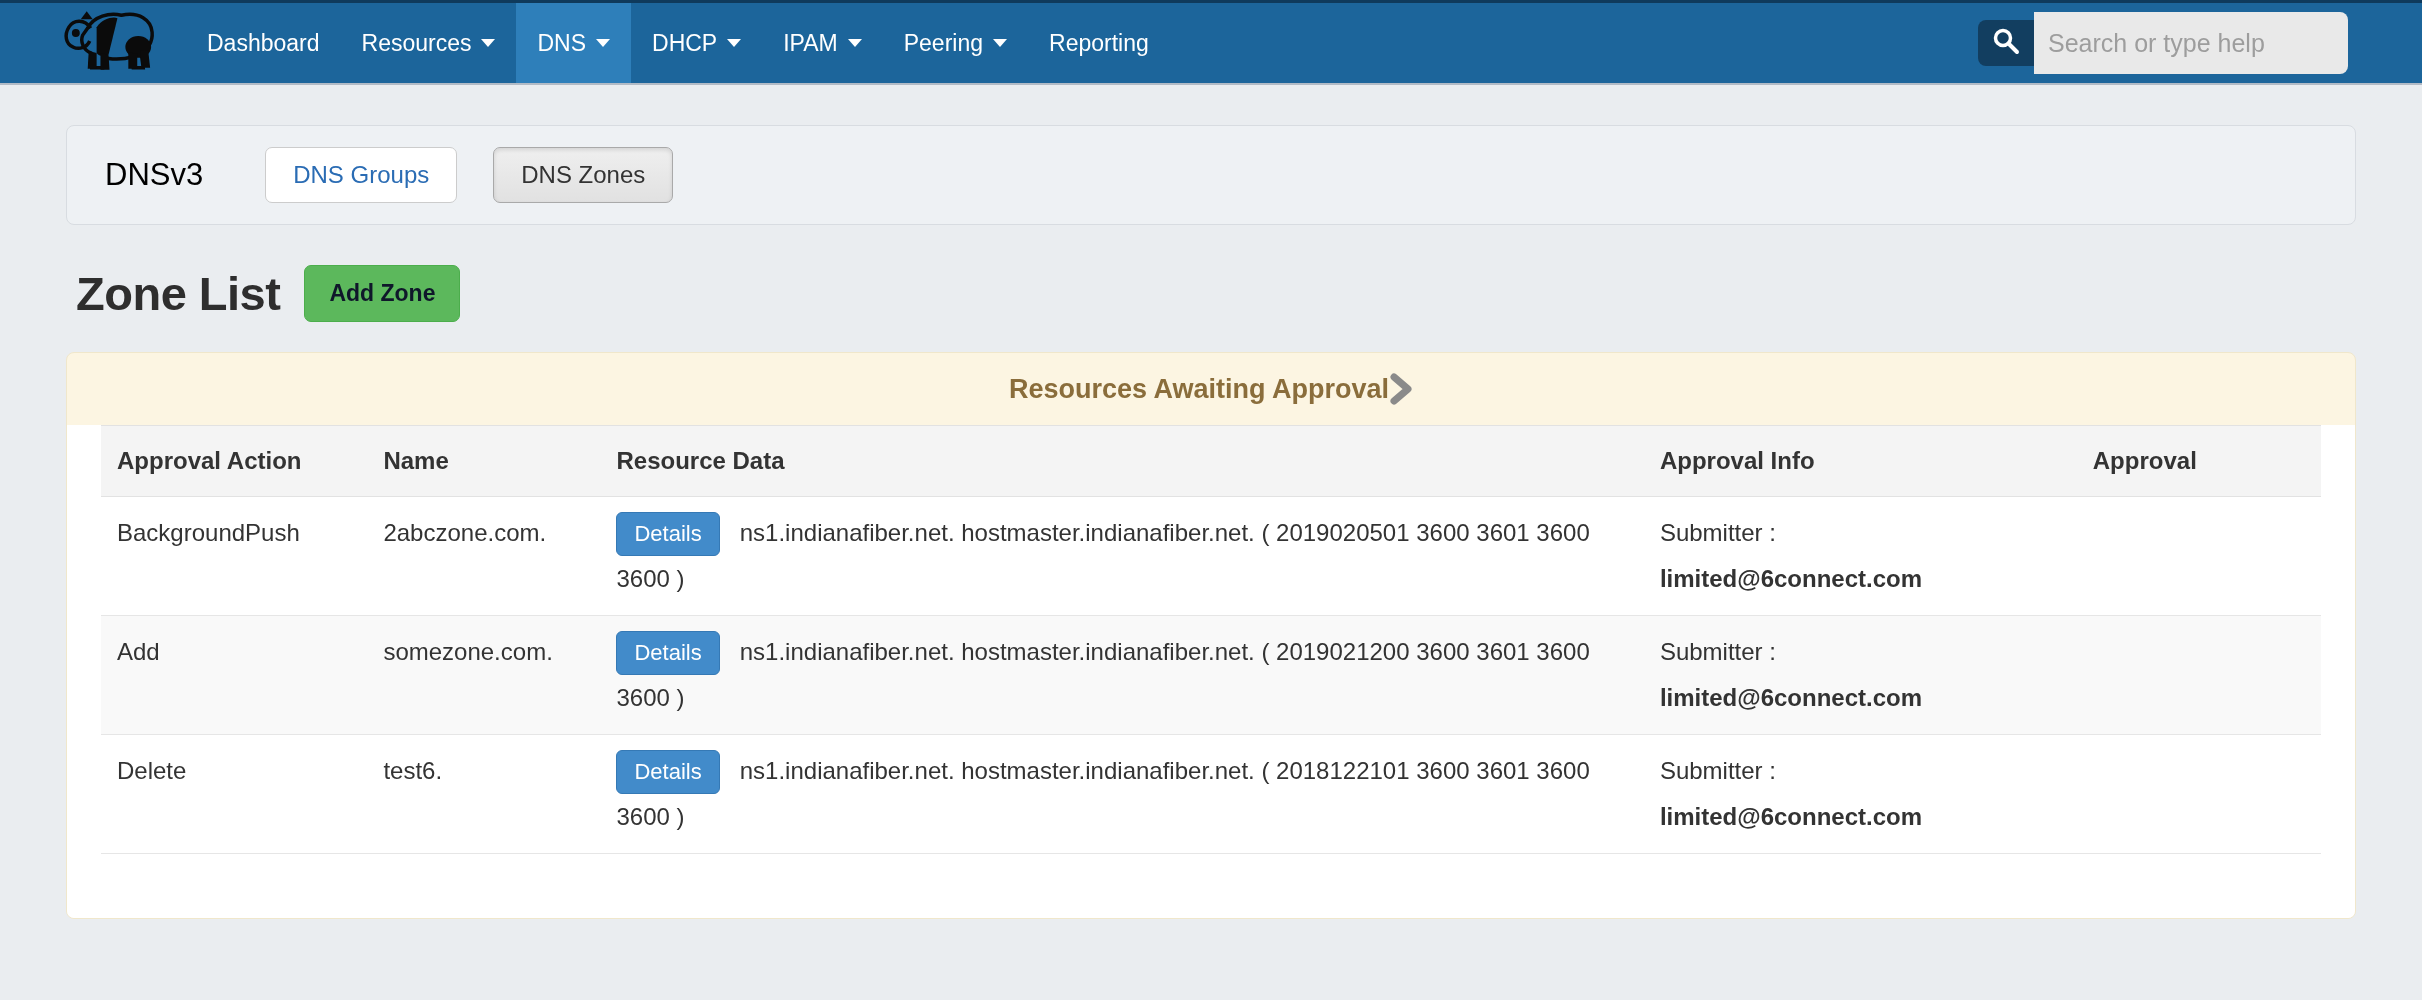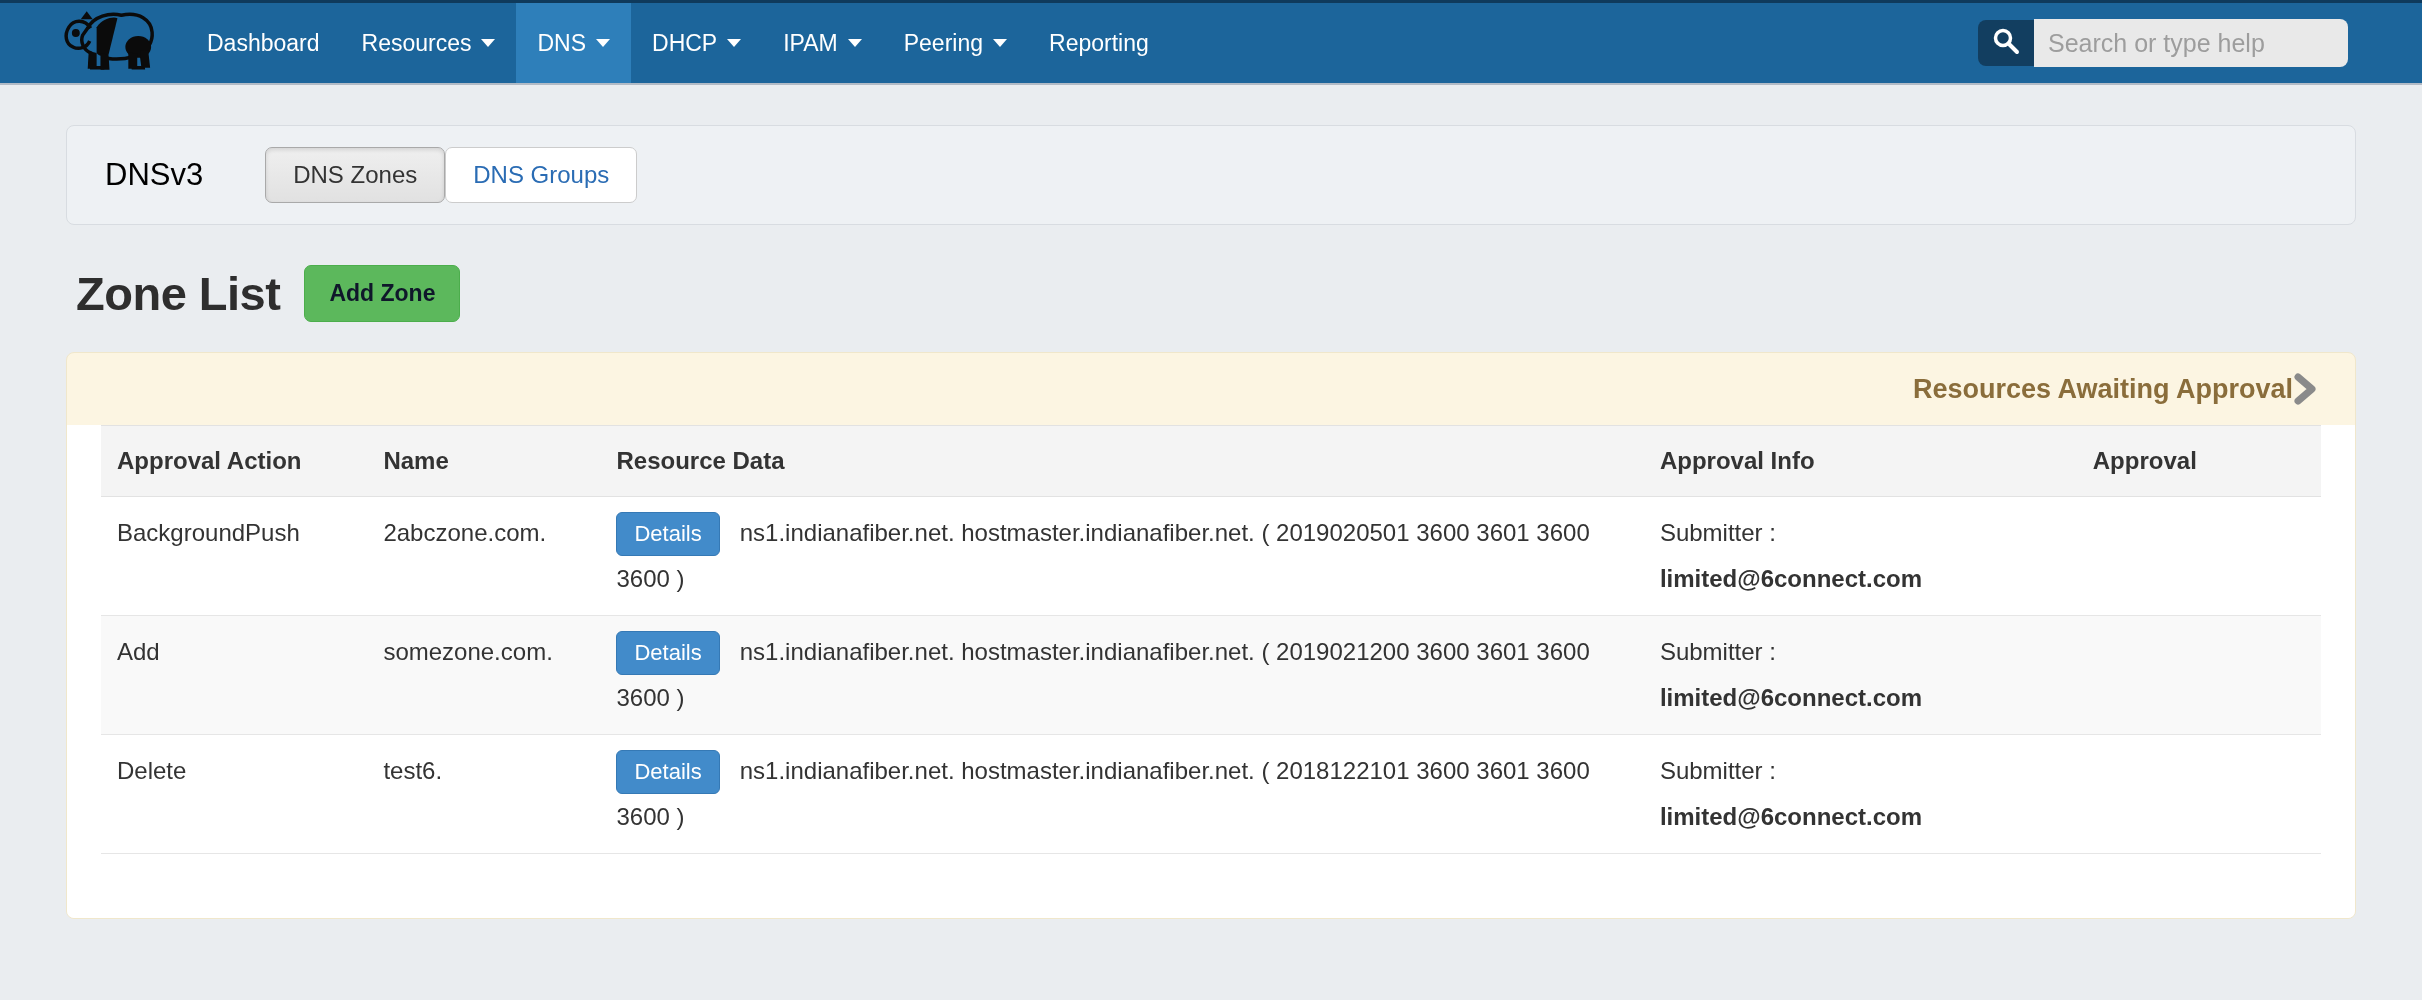--- a/index.html
+++ b/index.html
@@ -34,21 +34,21 @@
     border-left:7px solid transparent; border-right:7px solid transparent;
     border-top:8px solid #fff;
   }
   .search-wrap { margin-left:auto; display:flex; align-items:center; }
   .search-icon-box {
     width:56px; height:46px; background:#123e60;
     border-radius:8px 0 0 8px;
     display:flex; align-items:center; justify-content:center;
   }
   .search-input {
-    width:314px; height:48px; border:none; outline:none;
+    width:314px; height:62px; border:none; outline:none;
     border-radius:0 8px 8px 0; background:#e9e9e9;
     font-size:25px; padding:0 14px; color:#555;
     font-family:"Liberation Sans","DejaVu Sans",sans-serif;
   }
   .search-input::placeholder { color:#9d9d9d; }
 
   
   .main { padding:42px 66px 0 66px; }
 
   .subnav {
@@ -76,21 +76,21 @@
     padding:14px 24px; border-radius:7px;
   }
 
   
   .panel {
     border:1px solid #f0e7cb; border-radius:8px;
     background: var(--warning-bg, #fcf5e2);
     overflow:hidden;
   }
   .panel-heading {
-    padding:20px 38px; display:flex; align-items:center; justify-content:flex-end;
+    padding:20px 38px; display:flex; align-items:center; justify-content:center;
     cursor:pointer;
   }
   .panel-title { color: var(--warning-text, #8a6d3b); font-weight:700; font-size:27px; }
   .chevron-icon { display:flex; align-items:center; }
   .panel-body { background:#ffffff; padding:0 34px 64px 34px; }
 
   table { width:100%; border-collapse:collapse; table-layout:fixed; }
   thead th {
     text-align:left; background:#f4f4f4;
     border-top:1px solid #e2e2e2; border-bottom:1px solid #e2e2e2;
@@ -172,22 +172,22 @@
         </span>
       </div>
       <input class="search-input" type="text" placeholder="Search or type help" style="">
     </div>
   </header>
 
   <main class="main">
 
     <section class="subnav">
       <span class="subnav-title">DNSv3</span>
+      <span class="btn btn-groups">DNS Groups</span>
       <span class="btn btn-zones">DNS Zones</span>
-      <span class="btn btn-groups">DNS Groups</span>
     </section>
 
     <div class="page-head">
       <h1 class="page-title">Zone List</h1>
       <span class="btn btn-add">Add Zone</span>
     </div>
 
     <section class="panel">
       <div class="panel-heading">
         <span class="panel-title">Resources Awaiting Approval</span>

